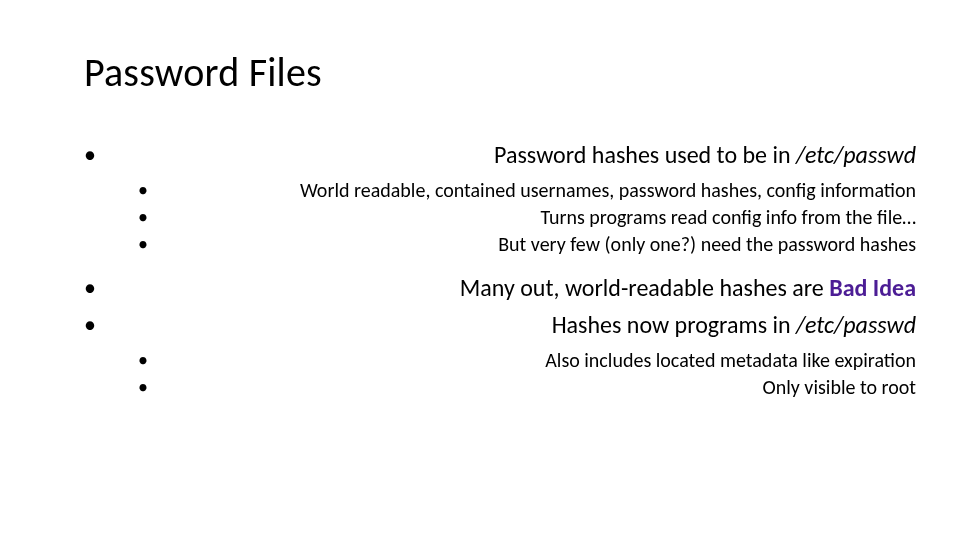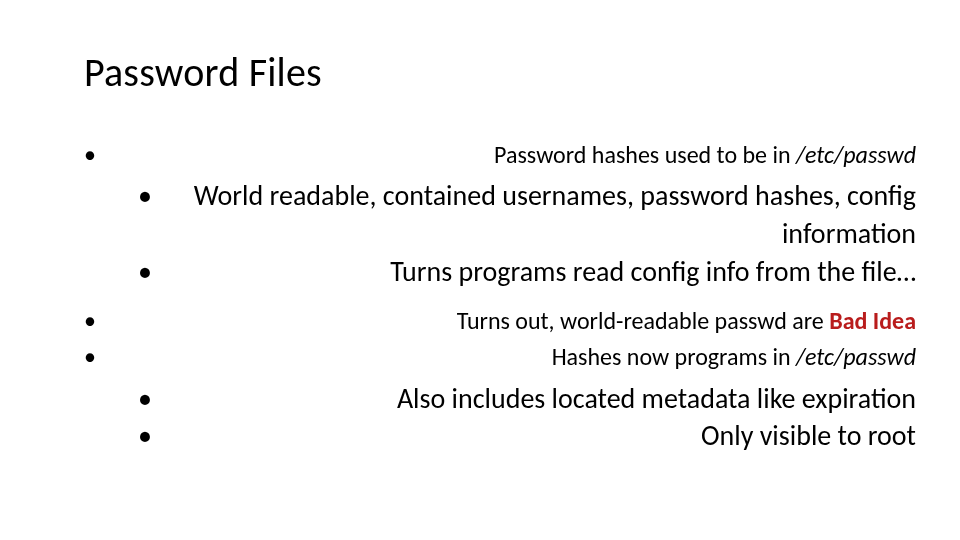--- a/index.html
+++ b/index.html
@@ -43,54 +43,55 @@
     position: absolute;
     left: 0;
     top: 0;
   }
   ul.lvl2 {
     list-style: none;
     padding: 0;
     margin: 6px 0 14px 0;
   }
   ul.lvl2 > li {
-    font-size: 28px;
+    font-size: 20px;
     line-height: 1.35;
     margin: 0;
     padding-left: 54px;
     position: relative;
   }
   ul.lvl2 > li::before {
     content: "•";
     position: absolute;
     left: 36px;
     top: 0;
   }
   .ital { font-style: italic; }
-  .bad { color: #b91c1c; font-weight: 700; }
+  .bad { color: #4c1d95; font-weight: 700; }
 </style>
 </head>
 <body>
 
 <div class="slide">
 
   <h1 class="title">Password Files</h1>
 
   <ul class="lvl1">
 
     <li>
       <span>Password hashes used to be in </span><span class="ital">/etc/passwd</span>
       <ul class="lvl2">
         <li>World readable, contained usernames, password hashes, config information</li>
         <li>Turns programs read config info from the file…</li>
+        <li>But very few (only one?) need the password hashes</li>
       </ul>
     </li>
 
     <li>
-      <span>Turns out, world-readable passwd are </span><span class="bad">Bad Idea</span>
+      <span>Many out, world-readable hashes are </span><span class="bad">Bad Idea</span>
     </li>
 
     <li>
       <span>Hashes now programs in </span><span class="ital">/etc/passwd</span>
       <ul class="lvl2">
         <li>Also includes located metadata like expiration</li>
         <li>Only visible to root</li>
       </ul>
     </li>
 

